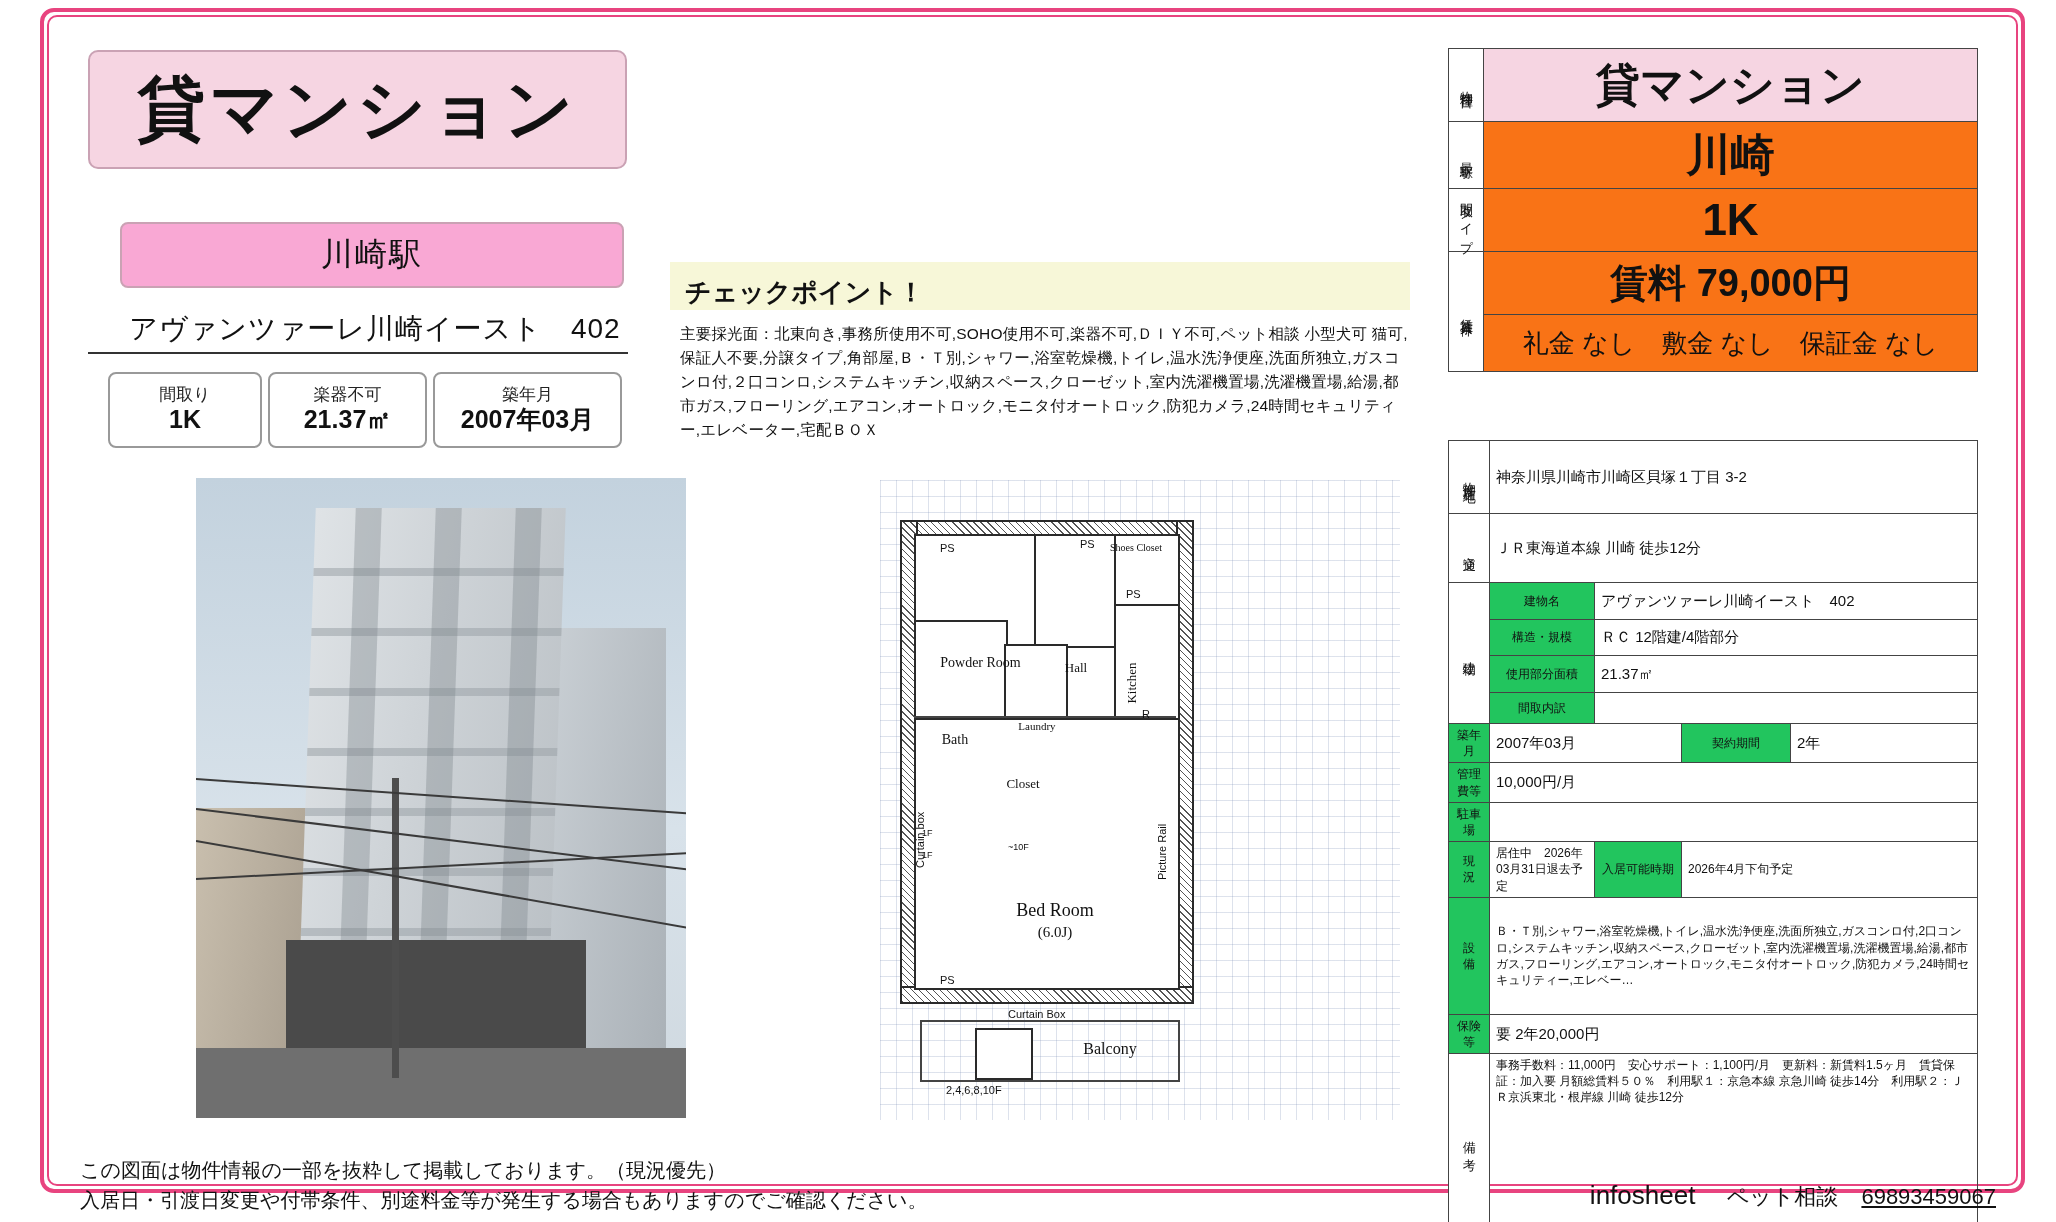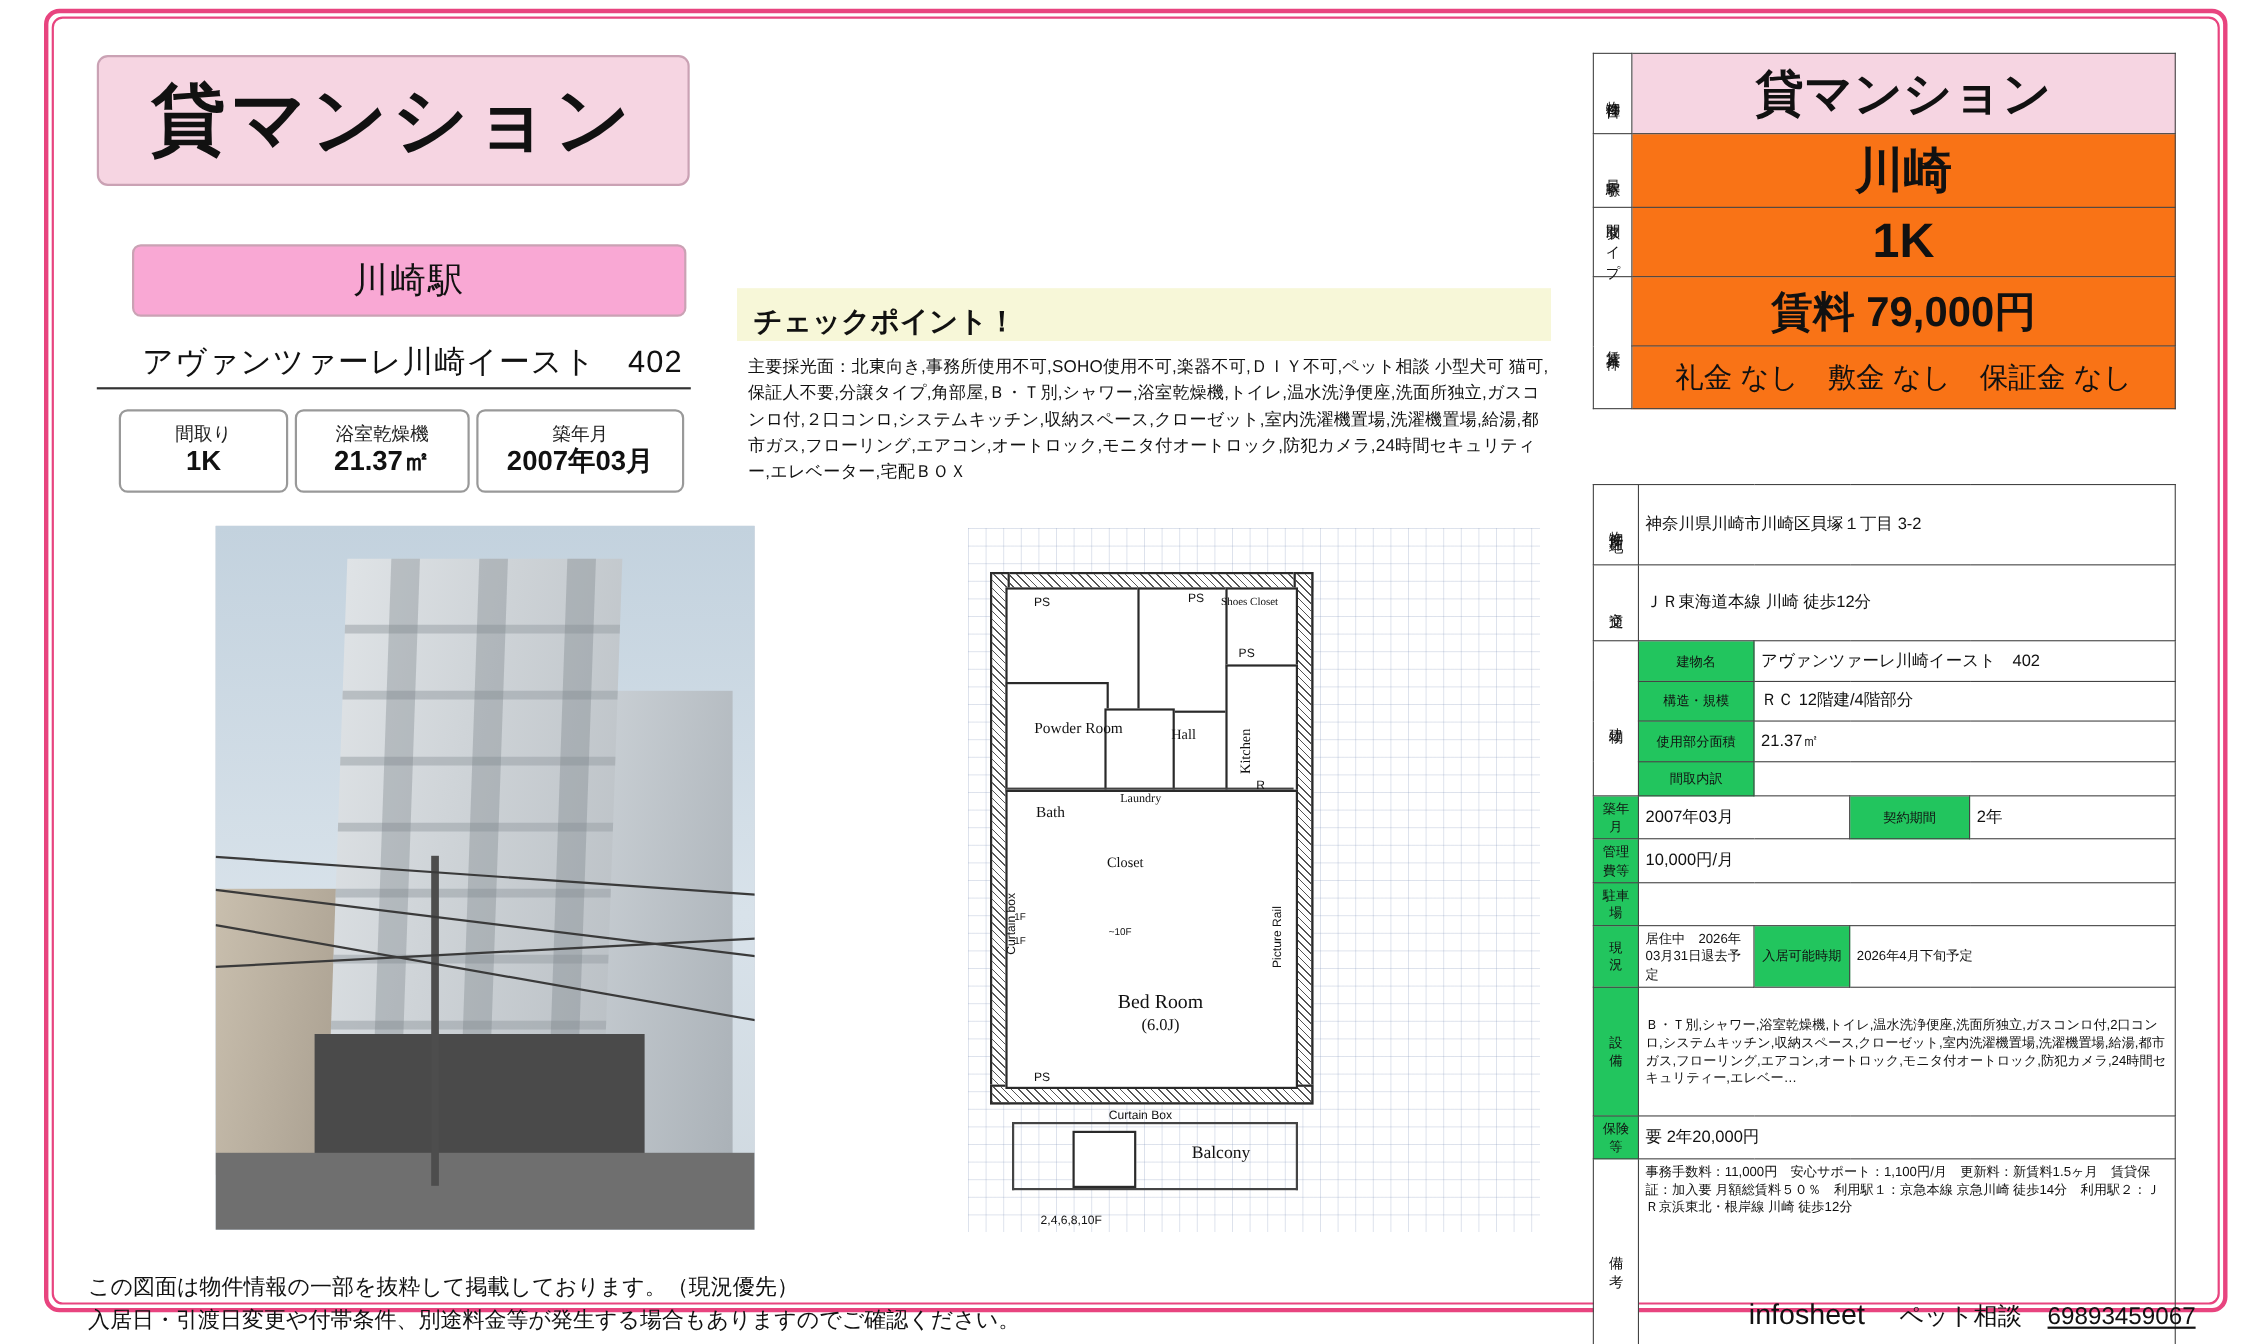--- a/index.html
+++ b/index.html
@@ -163,21 +163,21 @@
 
   <div class="bldg-name">アヴァンツァーレ川崎イースト　402</div>
   <div class="underline"></div>
 
   <div class="spec-row">
     <div class="spec-cell sc1">
       <div class="lbl">間取り</div>
       <div class="val">1K</div>
     </div>
     <div class="spec-cell sc2">
-      <div class="lbl">浴室乾燥機</div>
+      <div class="lbl">楽器不可</div>
       <div class="val">21.37㎡</div>
     </div>
     <div class="spec-cell sc3">
       <div class="lbl">築年月</div>
       <div class="val">2007年03月</div>
     </div>
   </div>
 
   <div class="cp-band"></div>
   <div class="cp-title">チェックポイント！</div>
@@ -245,21 +245,21 @@
     <div class="room-label" style="left:170px;top:560px;width:120px;font-size:16px;">Balcony</div>
 
     <div class="plabel" style="left:60px;top:62px;">PS</div>
     <div class="plabel" style="left:200px;top:58px;">PS</div>
     <div class="plabel" style="left:246px;top:108px;">PS</div>
     <div class="plabel" style="left:60px;top:494px;">PS</div>
     <div class="plabel" style="left:262px;top:228px;">R</div>
     <div class="plabel" style="left:34px;top:388px;transform:rotate(-90deg);transform-origin:left top;">Curtain box</div>
     <div class="plabel" style="left:128px;top:528px;">Curtain Box</div>
     <div class="plabel" style="left:276px;top:400px;transform:rotate(-90deg);transform-origin:left top;">Picture Rail</div>
-    <div class="plabel" style="left:66px;top:624px;">2,4,6,8,10F</div>
+    <div class="plabel" style="left:66px;top:604px;">2,4,6,8,10F</div>
     <div class="plabel" style="left:42px;top:348px;font-size:9px;">1F</div>
     <div class="plabel" style="left:128px;top:362px;font-size:9px;">~10F</div>
     <div class="plabel" style="left:42px;top:370px;font-size:9px;">1F</div>
   </div>
 
   <table class="tbl topTbl">
     <tbody>
         <tr>
       <td class="vlabel" rowspan="1">物件種目</td>
       <td class="big pinkcell" style="height:72px;">貸マンション</td>

